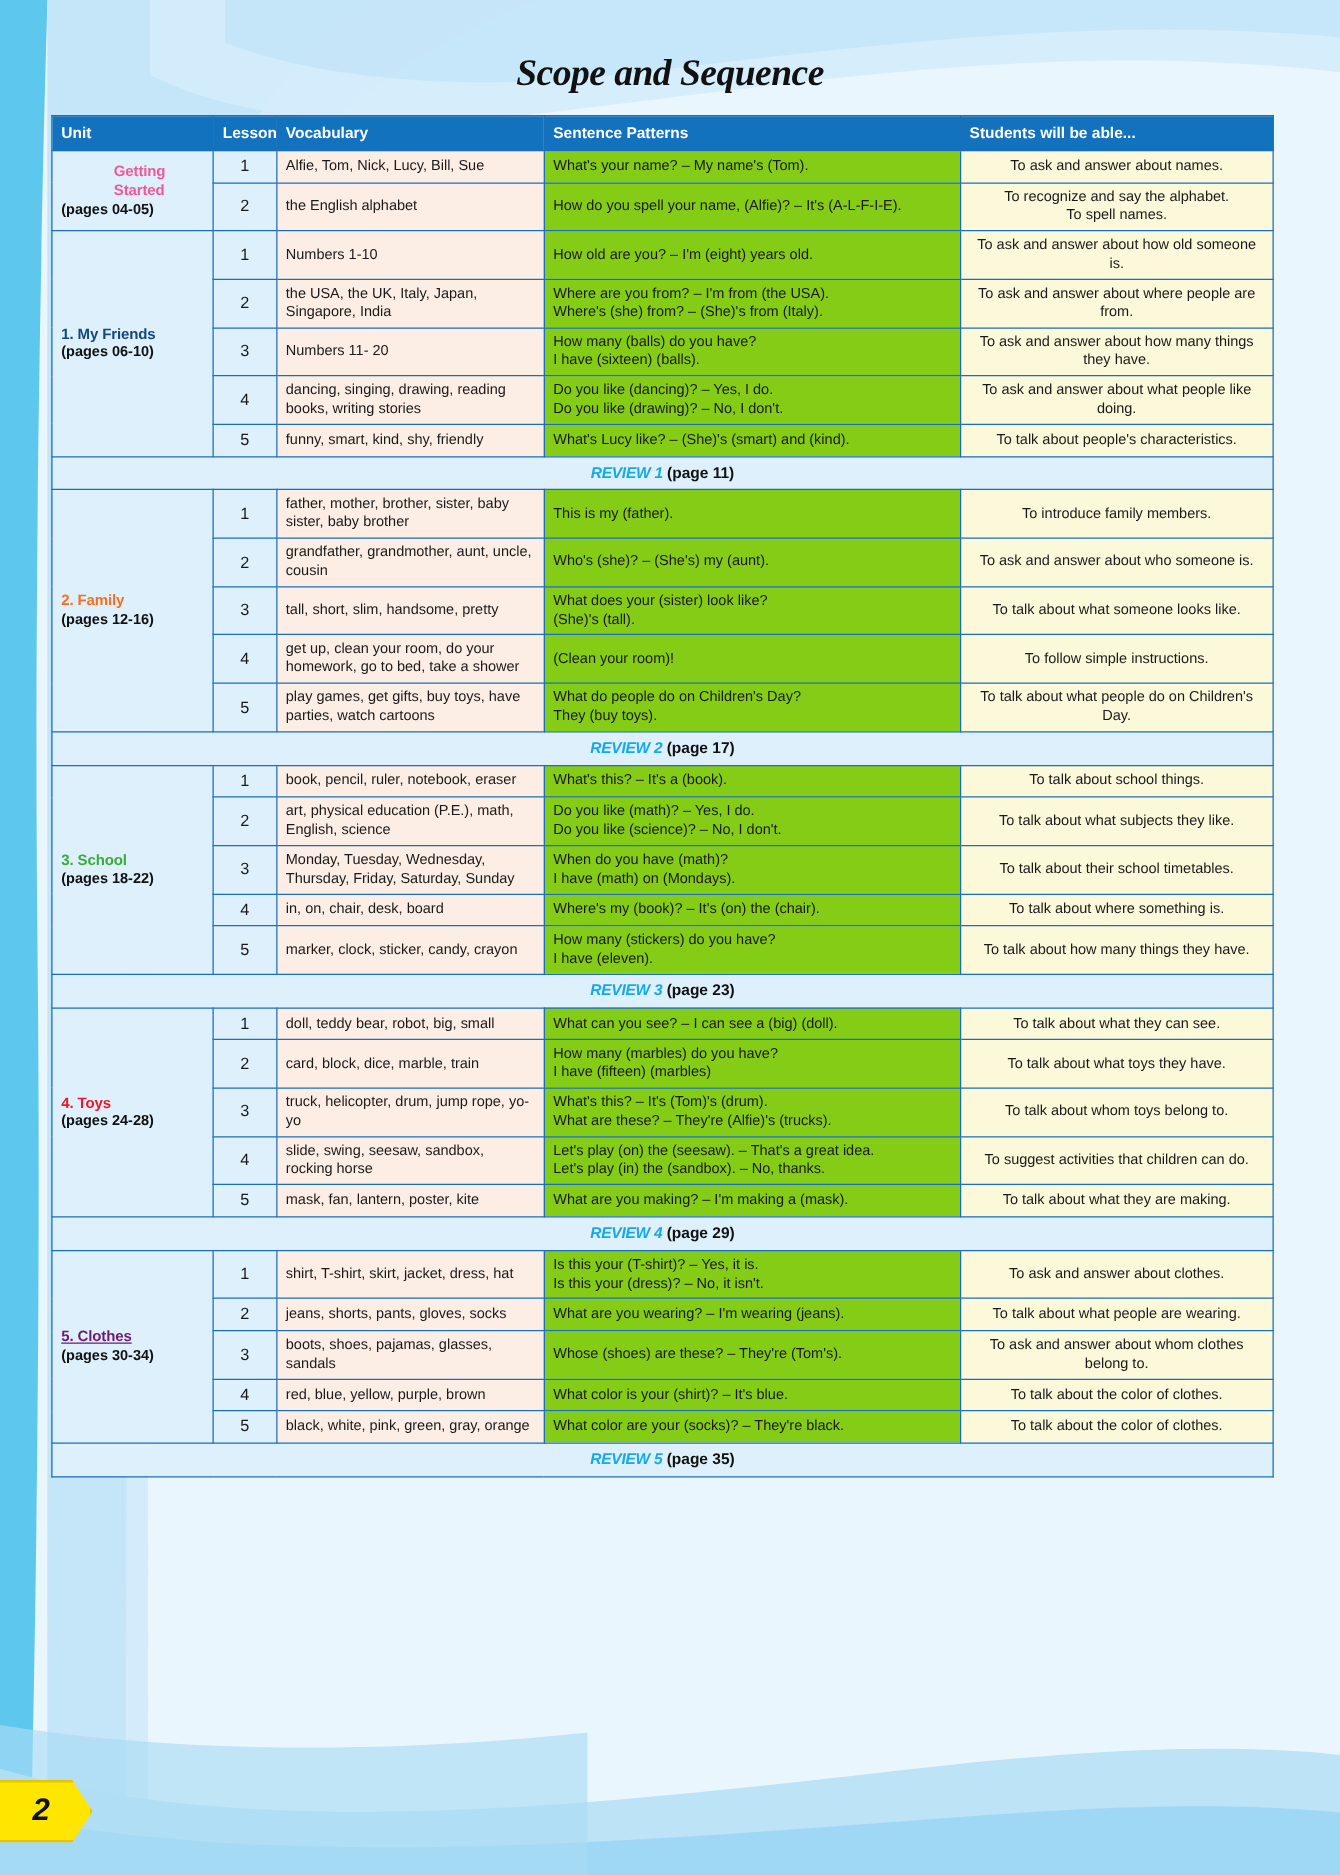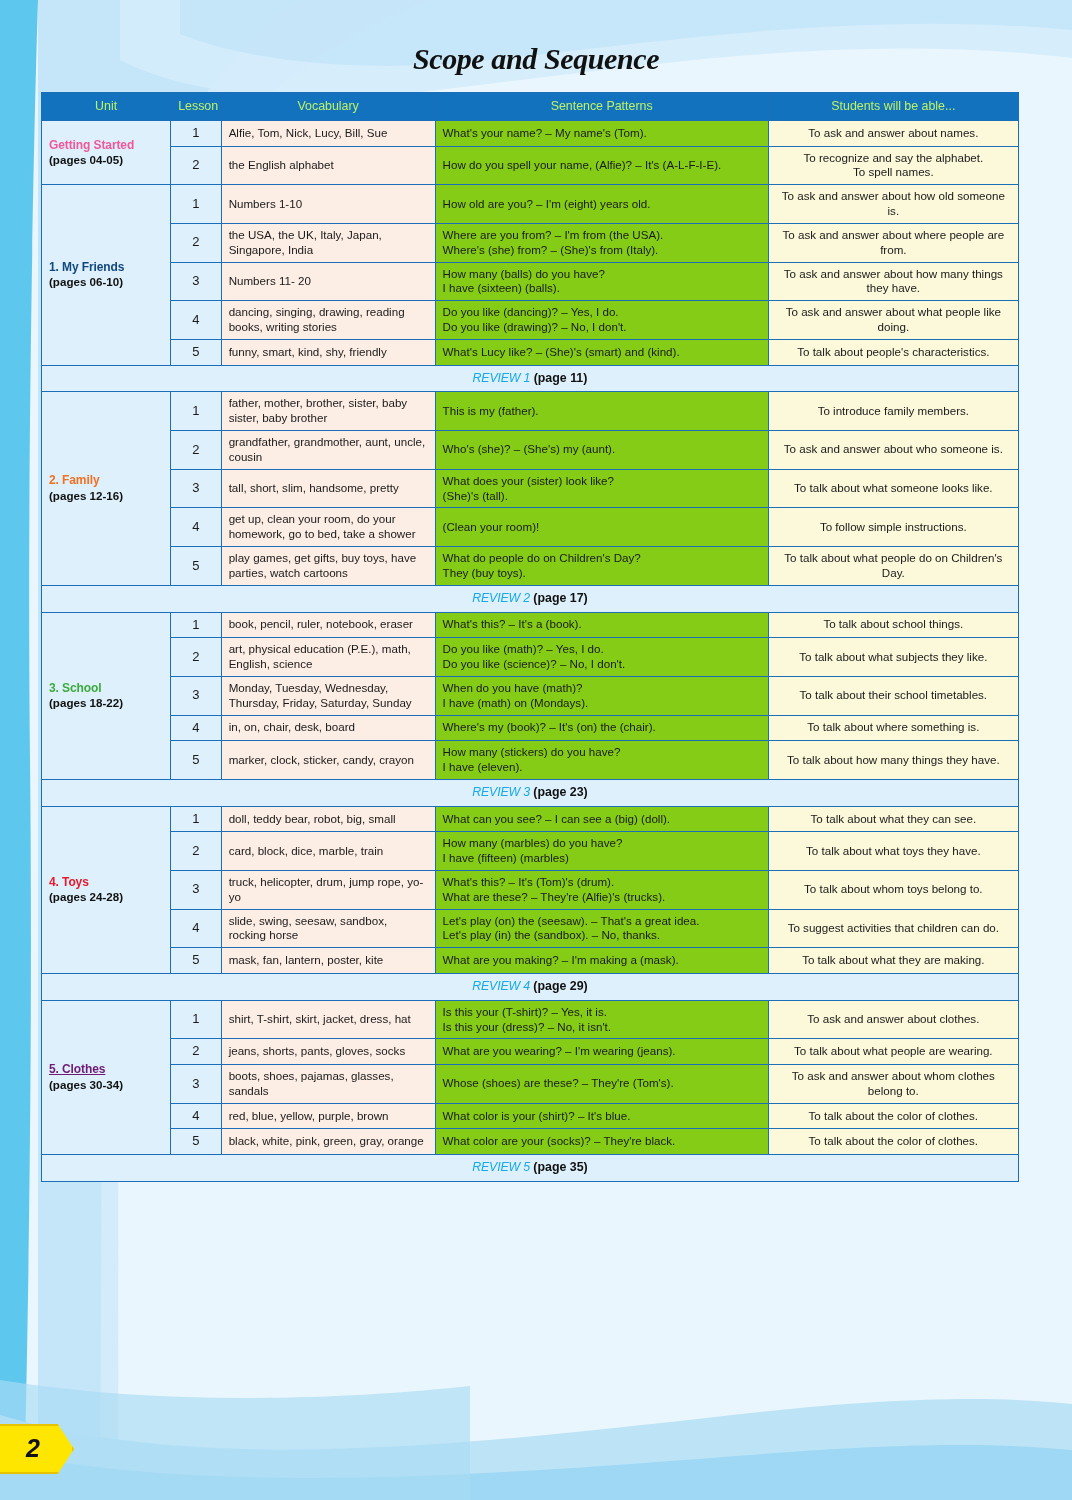--- a/index.html
+++ b/index.html
@@ -51,24 +51,24 @@
   }
   table.sns td, table.sns th {
     border: 1.6px solid #1b6fba;
     padding: 4px 7px;
     vertical-align: middle;
     line-height: 1.28;
   }
 
   thead th {
     background: #1272bd;
-    color: #bef264;
+    color: #ffffff;
     font-size: 12.4px;
-    font-weight: normal;
-    text-align: center;
+    font-weight: bold;
+    text-align: left;
     height: 19px;
     padding: 4px 4px;
     border-color: #1272bd;
     border-left-color: #ffffff;
     border-right-color: #ffffff;
   }
   thead th:first-child { border-left-color: #1272bd; }
   thead th:last-child  { border-right-color: #1272bd; }
 
   
@@ -116,21 +116,21 @@
   }
 
   tr.review td {
     background: #ddf0fb;
     text-align: center;
     padding: 5px 4px;
     font-size: 12.4px;
   }
   tr.review .rlabel {
     color: #16a9e8;
-    font-weight: normal;
+    font-weight: bold;
     font-style: italic;
     letter-spacing: -0.2px;
   }
   tr.review .rpage {
     color: #111111;
     font-weight: bold;
   }
 
   
   .pagetab {
@@ -191,21 +191,21 @@
         <th>Unit</th>
         <th>Lesson</th>
         <th>Vocabulary</th>
         <th>Sentence Patterns</th>
         <th>Students will be able...</th>
       </tr>
     </thead>
     <tbody id="tbody">
         <tr>
           <td class="unit" rowspan="2">
-            <span class="uname" style="color: rgb(240, 88, 154);">Getting Started</span>
+            <span class="uname" style="color: rgb(240, 88, 154); margin-left: 42px;">Getting Started</span>
             <span class="upages">(pages 04-05)</span>
           </td>
           <td class="lesson">1</td>
           <td class="vocab">Alfie, Tom, Nick, Lucy, Bill, Sue</td>
           <td class="sent">What's your name? – My name's (Tom).</td>
           <td class="able">To ask and answer about names.</td>
         </tr>
         <tr>
           <td class="lesson">2</td>
           <td class="vocab">the English alphabet</td>

